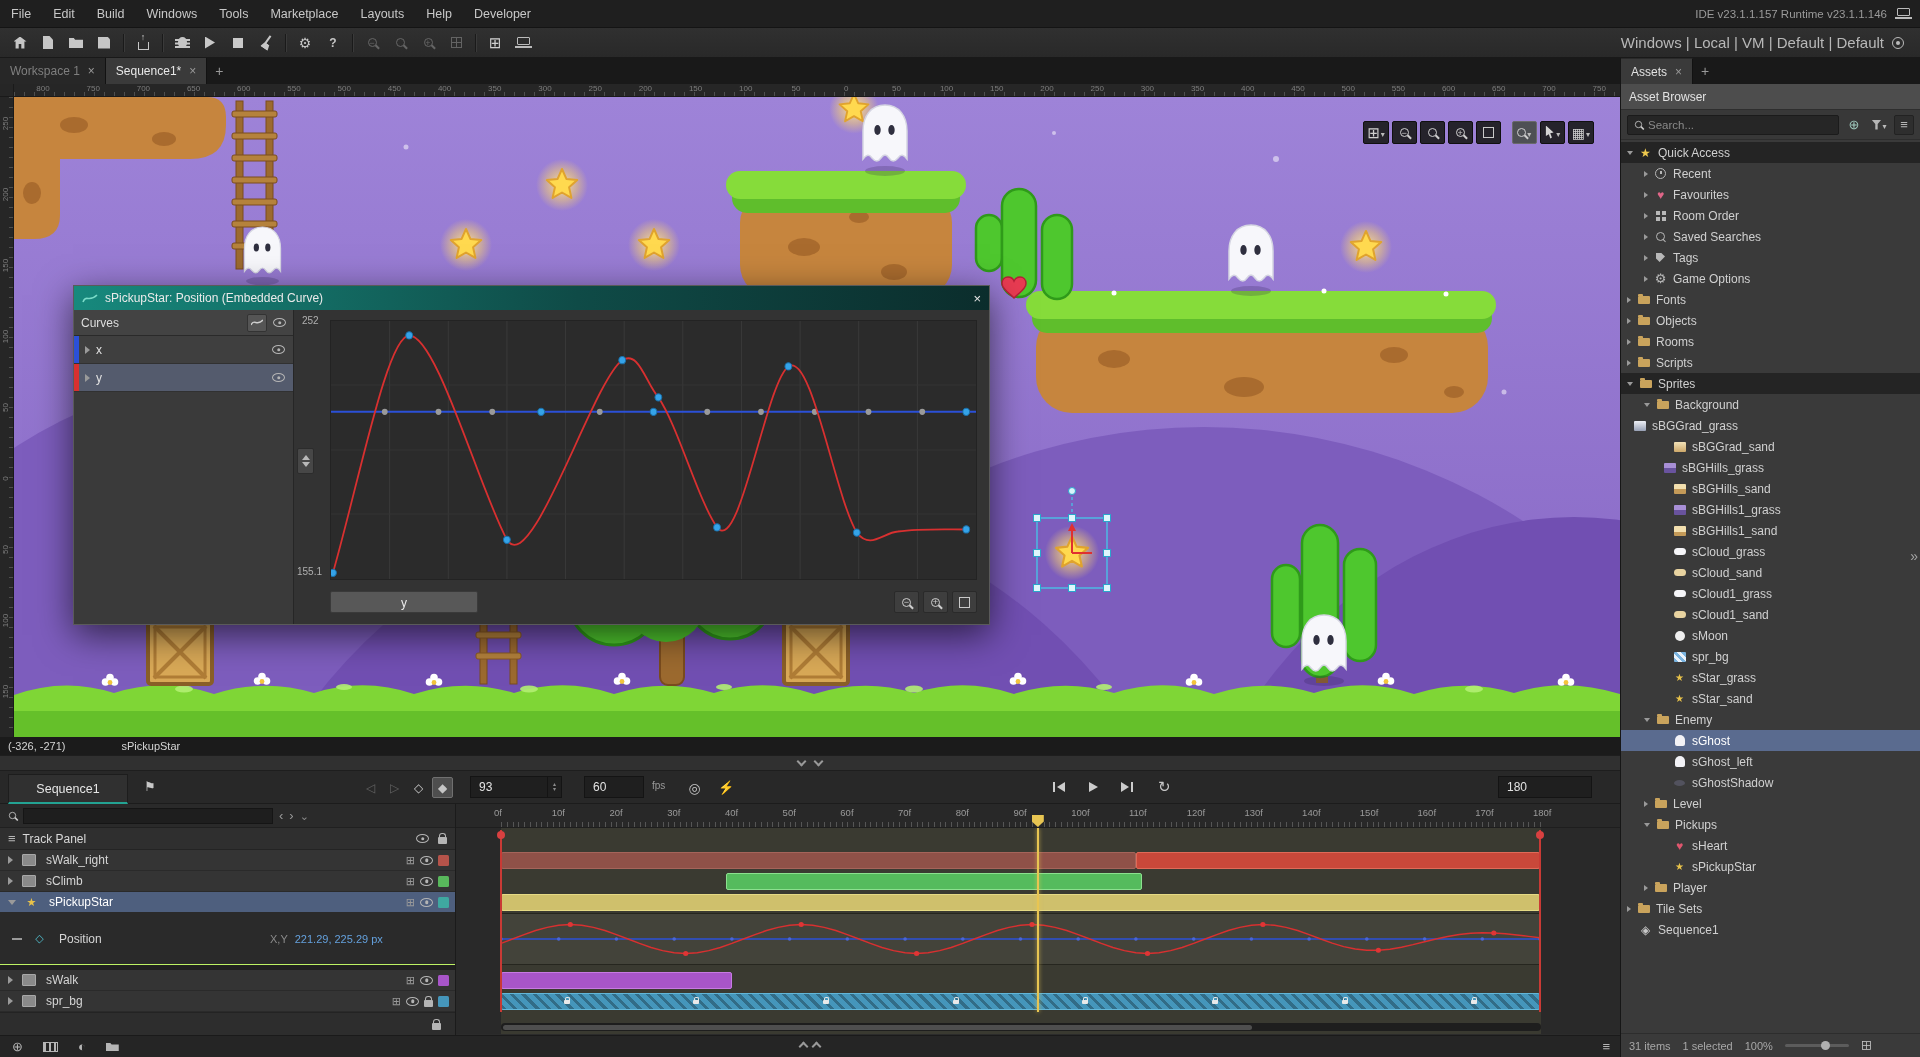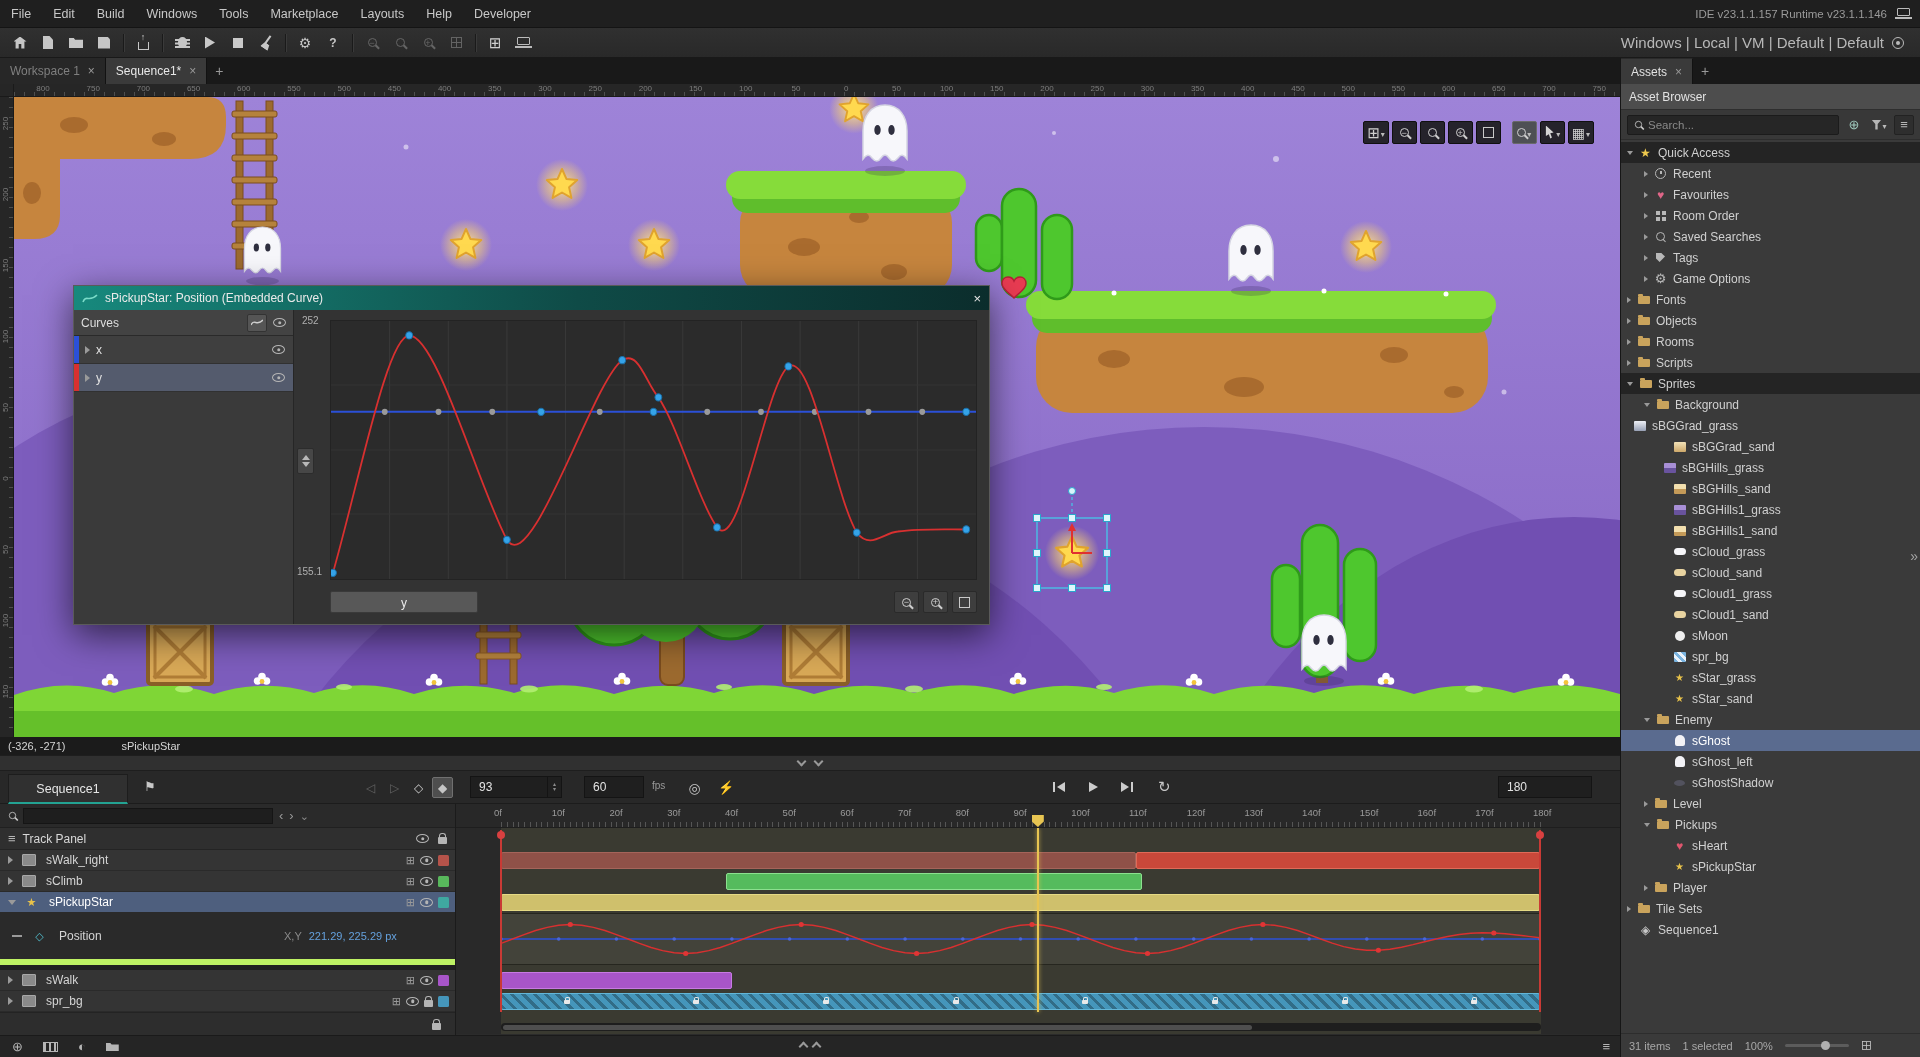--- a/index.html
+++ b/index.html
@@ -157,23 +157,23 @@
   .tl-phead{height:22px;background:#2f2f2f;border-bottom:1px solid #242424;display:flex;align-items:center;gap:7px;padding:0 8px;color:#d8d8d8;}
   .g-burger::before{content:"≡";color:#b5b5b5;font-size:13px;}
   .tl-phead .right{margin-left:auto;display:flex;gap:9px;align-items:center;}
   .tl-row{height:21px;background:#343434;border-bottom:1px solid #2a2a2a;display:flex;align-items:center;gap:5px;padding:0 6px 0 8px;}
   .tl-row.sel{background:#4e5f7e;color:#fff;}
   .tl-name{font-size:12px;color:#d5d5d5;white-space:nowrap;}
   .tl-row.sel .tl-name{color:#fff;}
   .grow{flex:1;}
   .addkey::before{content:"⊞";color:#9a9a9a;font-size:11px;}
   .chip{width:11px;height:11px;border-radius:1.5px;display:inline-block;flex:none;}
-  .tl-sub{position:relative;height:52px;background:#2a2a2a;border-bottom:6px solid #bef264;display:flex;align-items:center;gap:7px;padding-left:12px;}
+  .tl-sub{position:relative;height:52px;background:#2a2a2a;border-bottom:1px solid #bef264;display:flex;align-items:center;gap:7px;padding-left:12px;}
   .dash{width:10px;height:2px;background:#9a9a9a;display:inline-block;}
-  .xy{position:absolute;left:284px;display:flex;gap:7px;align-items:center;}
+  .xy{position:absolute;left:270px;display:flex;gap:7px;align-items:center;}
   .xyl{color:#8a8a8a;font-size:11px;} .xyv{color:#64a0dc;font-size:11px;}
   .tl-gap{height:5px;background:#202020;}
   .tl-left-footer{flex:1;background:#2d2d2d;border-top:1px solid #232323;display:flex;align-items:center;justify-content:flex-end;padding-right:14px;}
   .tl-right{flex:1;position:relative;border-left:1px solid #1b1b1b;overflow:hidden;}
   #tl-ruler{position:relative;height:24px;background:#282828;border-bottom:1px solid #1e1e1e;}
   #tl-ruler::after{content:"";position:absolute;left:45px;width:1040px;bottom:0;height:5px;background:repeating-linear-gradient(90deg,#555 0 1px,transparent 1px 5.772px);}
   .tlr-label{position:absolute;top:3px;font-size:9.5px;color:#9a9a9a;}
   #tl-tracks{position:relative;height:206px;background:#292929;overflow:hidden;}
   .tl-band{position:absolute;left:45px;width:1040px;top:0;bottom:0;background:#3a3a31;}
   #tl-clips{position:absolute;inset:0;}

